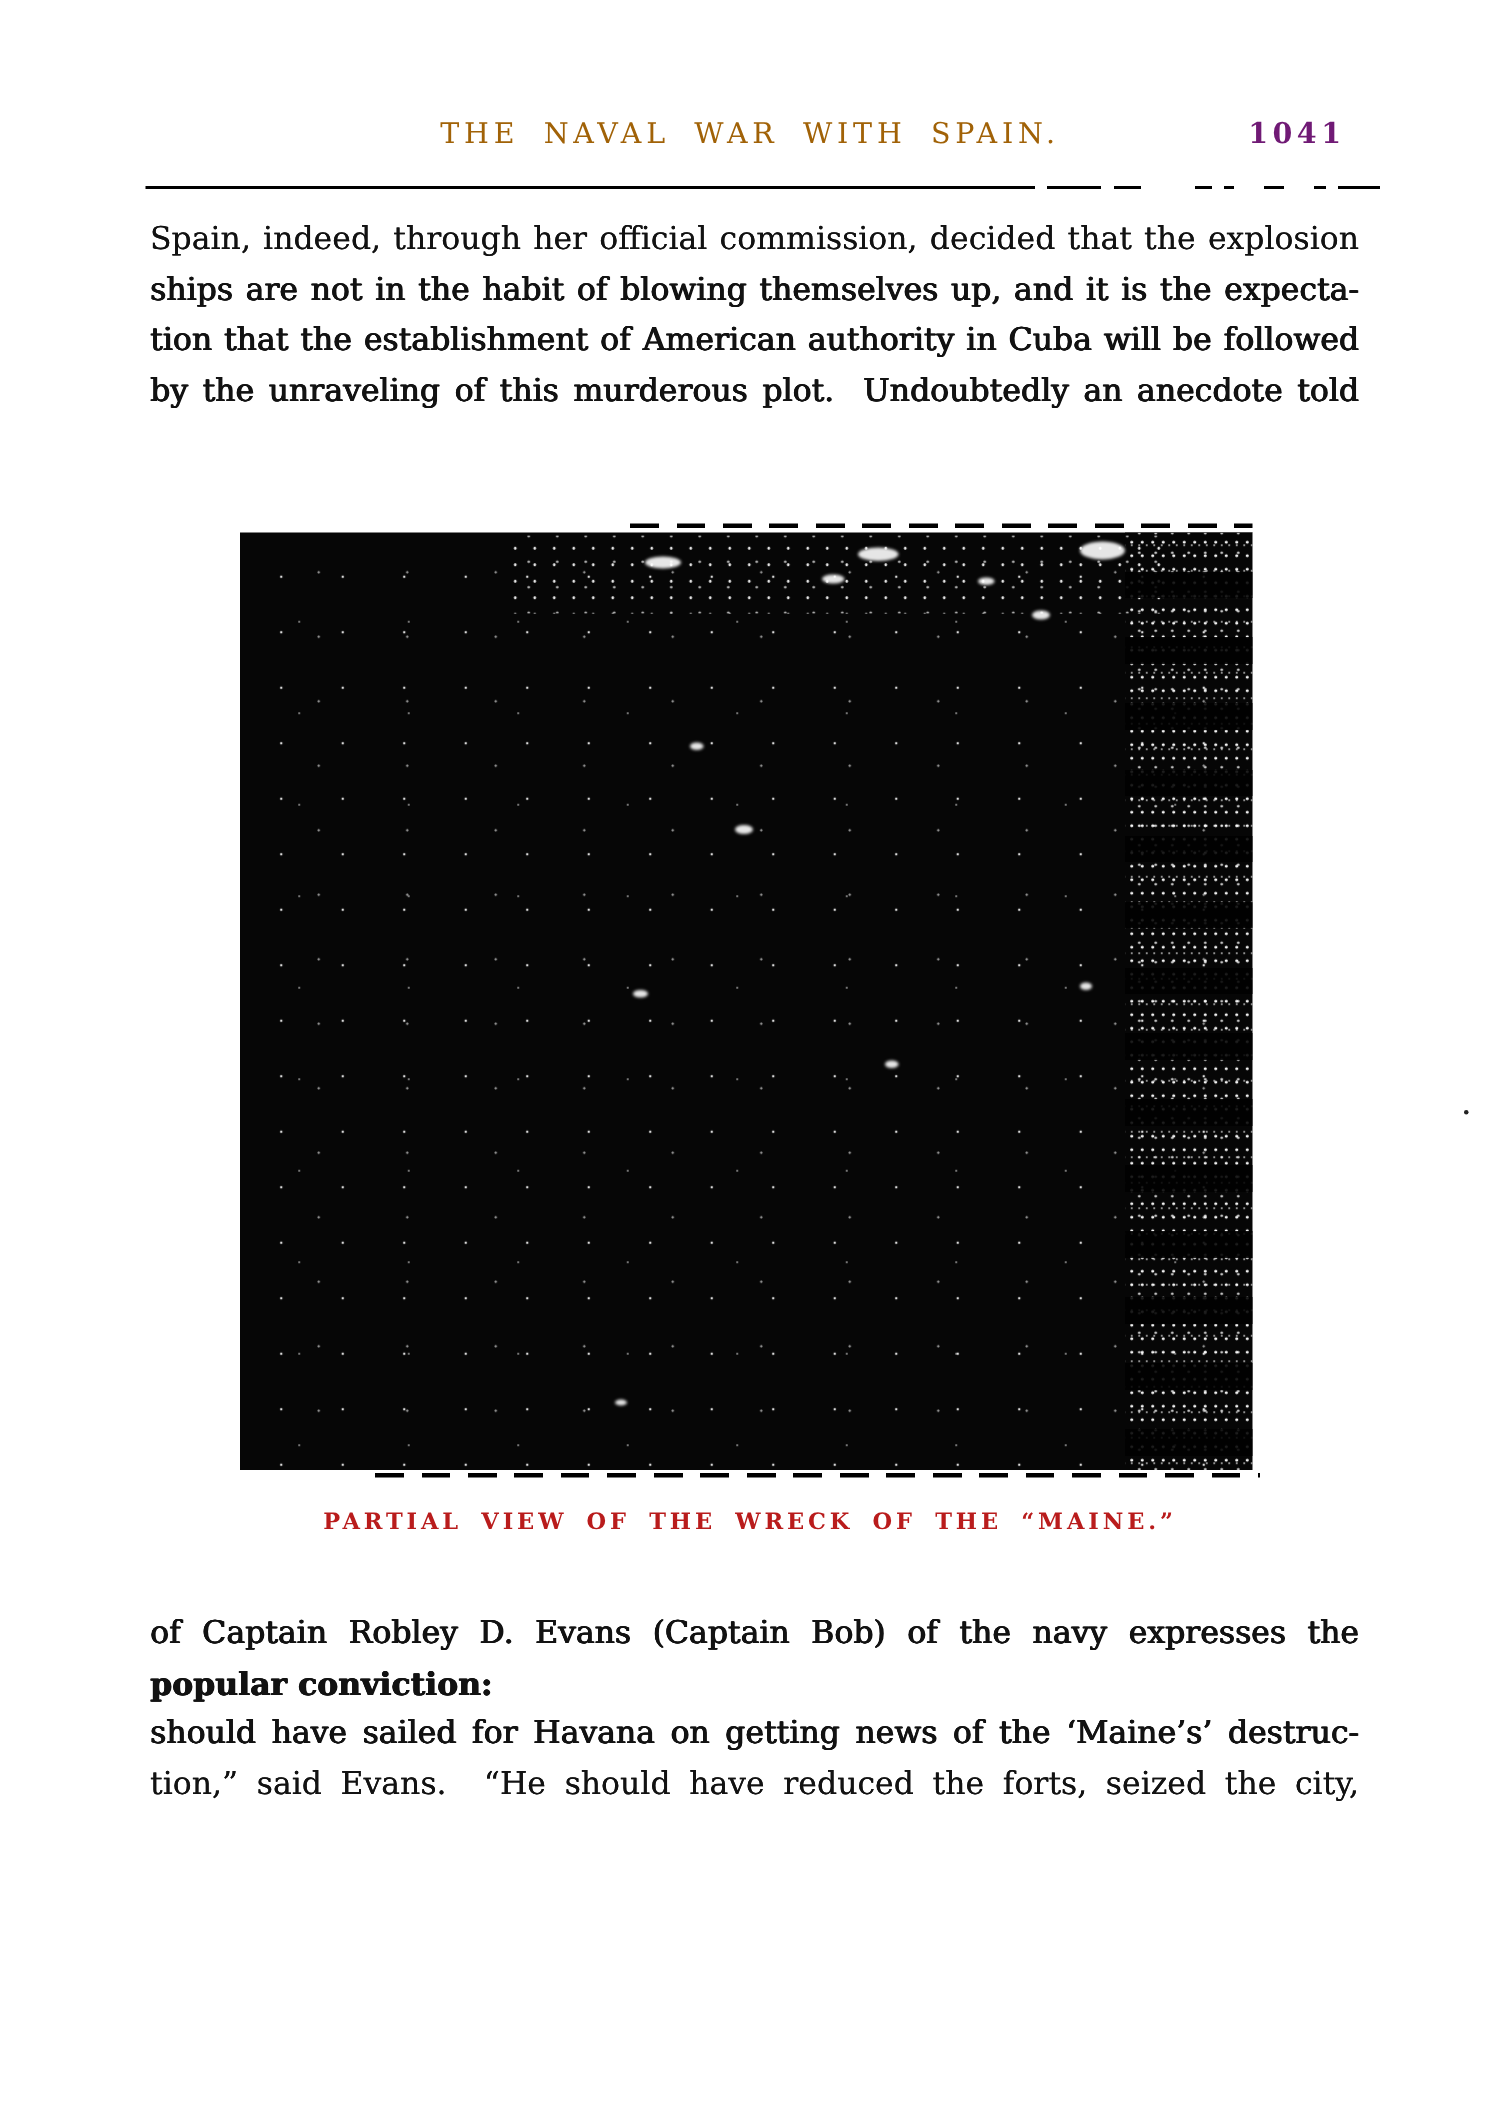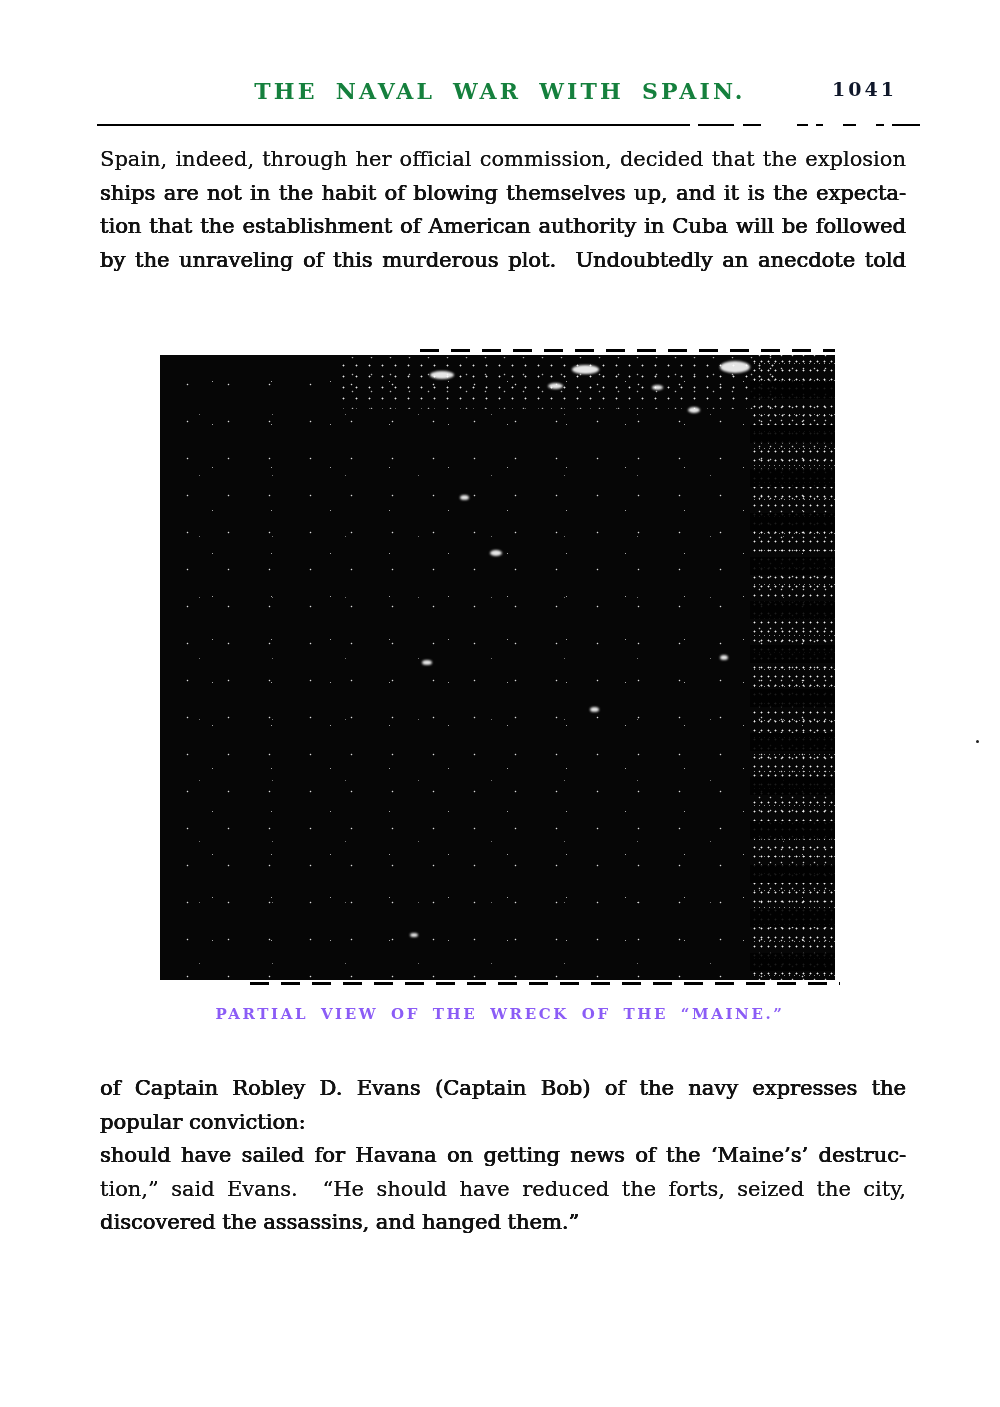--- a/index.html
+++ b/index.html
@@ -3,24 +3,24 @@
 <meta charset="utf-8">
 <style>
   html,body{margin:0;padding:0;background:#e8e8e8;}
   .page{
     position:relative; width:1000px; height:1407px; background:#ffffff;
     font-family:"DejaVu Serif", serif; color:#121212; overflow:hidden;
   }
   
   .hdr{position:absolute; top:78px; left:0; width:1000px; height:26px; text-align:center;}
   .hdr-title{
-    font-size:22px; font-weight:bold; letter-spacing:3.2px; word-spacing:7px; color:#15803d;
+    font-size:19px; font-weight:normal; letter-spacing:3.2px; word-spacing:7px; color:#a16207;
   }
   .hdr-pageno{
-    position:absolute; right:103px; top:0; font-size:19px; font-weight:bold; letter-spacing:3px; color:#0f172a;
+    position:absolute; right:103px; top:0; font-size:19px; font-weight:bold; letter-spacing:3px; color:#701a75;
   }
   .hdr-rule{
     position:absolute; top:124px; left:97px; width:823px; height:3px;
     background:linear-gradient(90deg,
       #000 0 593px, transparent 593px 601px,
       #000 601px 637px, transparent 637px 646px,
       #000 646px 664px, transparent 664px 700px,
       #000 700px 711px, transparent 711px 719px,
       #000 719px 726px, transparent 726px 746px,
       #000 746px 759px, transparent 759px 779px,
@@ -30,21 +30,21 @@
   }
   
   .tblock{position:absolute; left:100px; width:806px;}
   .tb1{top:143px;}
   .tb2{top:1072px;}
   .line{
     height:33.5px; line-height:33.5px; font-size:21px;
     text-align:justify; text-align-last:justify; white-space:nowrap;
     text-shadow:0 0 .35px currentColor;
   }
-  .line.end{text-align-last:left; white-space:normal;}
+  .line.end{text-align-last:left; white-space:normal;font-weight:bold;}
   .line.ind{padding-left:34px;}
   .line.ind.j{width:772px;}
   .line.hv{text-shadow:.5px 0 0 currentColor, -0.2px 0 0 currentColor, 0 .25px 0 currentColor;}
   
   .photo{
     position:absolute; left:160px; top:355px; width:675px; height:625px;
     background:#060606;
   }
   .speck-all{
     position:absolute; left:0; top:0; right:0; bottom:0;
@@ -77,21 +77,21 @@
     background:repeating-linear-gradient(180deg,
       transparent 0 26px, rgba(0,0,0,.88) 26px 44px);
   }
   .blob{position:absolute; background:#fff; border-radius:50%; filter:blur(1px); opacity:.9;}
   .dashline{position:absolute; height:3px; background:repeating-linear-gradient(90deg,#000 0 19px, transparent 19px 31px);}
   .dl-top{left:420px; top:349px; width:415px;}
   .dl-bottom{left:250px; top:982px; width:590px;}
   
   .caption{
     position:absolute; top:1005px; left:0; width:1000px; text-align:center;
-    font-size:15px; font-weight:bold; letter-spacing:2.6px; word-spacing:5px; color:#8b5cf6;
+    font-size:15px; font-weight:bold; letter-spacing:2.6px; word-spacing:5px; color:#b91c1c;
   }
   .stray{position:absolute; left:976px; top:740px; width:3px; height:3px; background:#222; border-radius:50%;}
 </style>
 </head>
 <body>
 
 <div class="page">
 
   <div class="hdr">
     <span class="hdr-title">THE NAVAL WAR WITH SPAIN.</span>
@@ -127,18 +127,17 @@
   </div>
   <div class="dashline dl-bottom"></div>
 
   <div class="caption">PARTIAL VIEW OF THE WRECK OF THE “MAINE.”</div>
 
   <div class="tblock tb2">
     <div class="line j hv">of Captain Robley D. Evans (Captain Bob) of the navy expresses the</div>
     <div class="line end hv">popular conviction:</div>
     <div class="line j hv">should have sailed for Havana on getting news of the ‘Maine’s’ destruc-</div>
     <div class="line j">tion,” said Evans.&nbsp; “He should have reduced the forts, seized the city,</div>
-    <div class="line end hv">discovered the assassins, and hanged them.”</div>
   </div>
 
   <div class="stray"></div>
 
 </div>
 
 </body></html>

